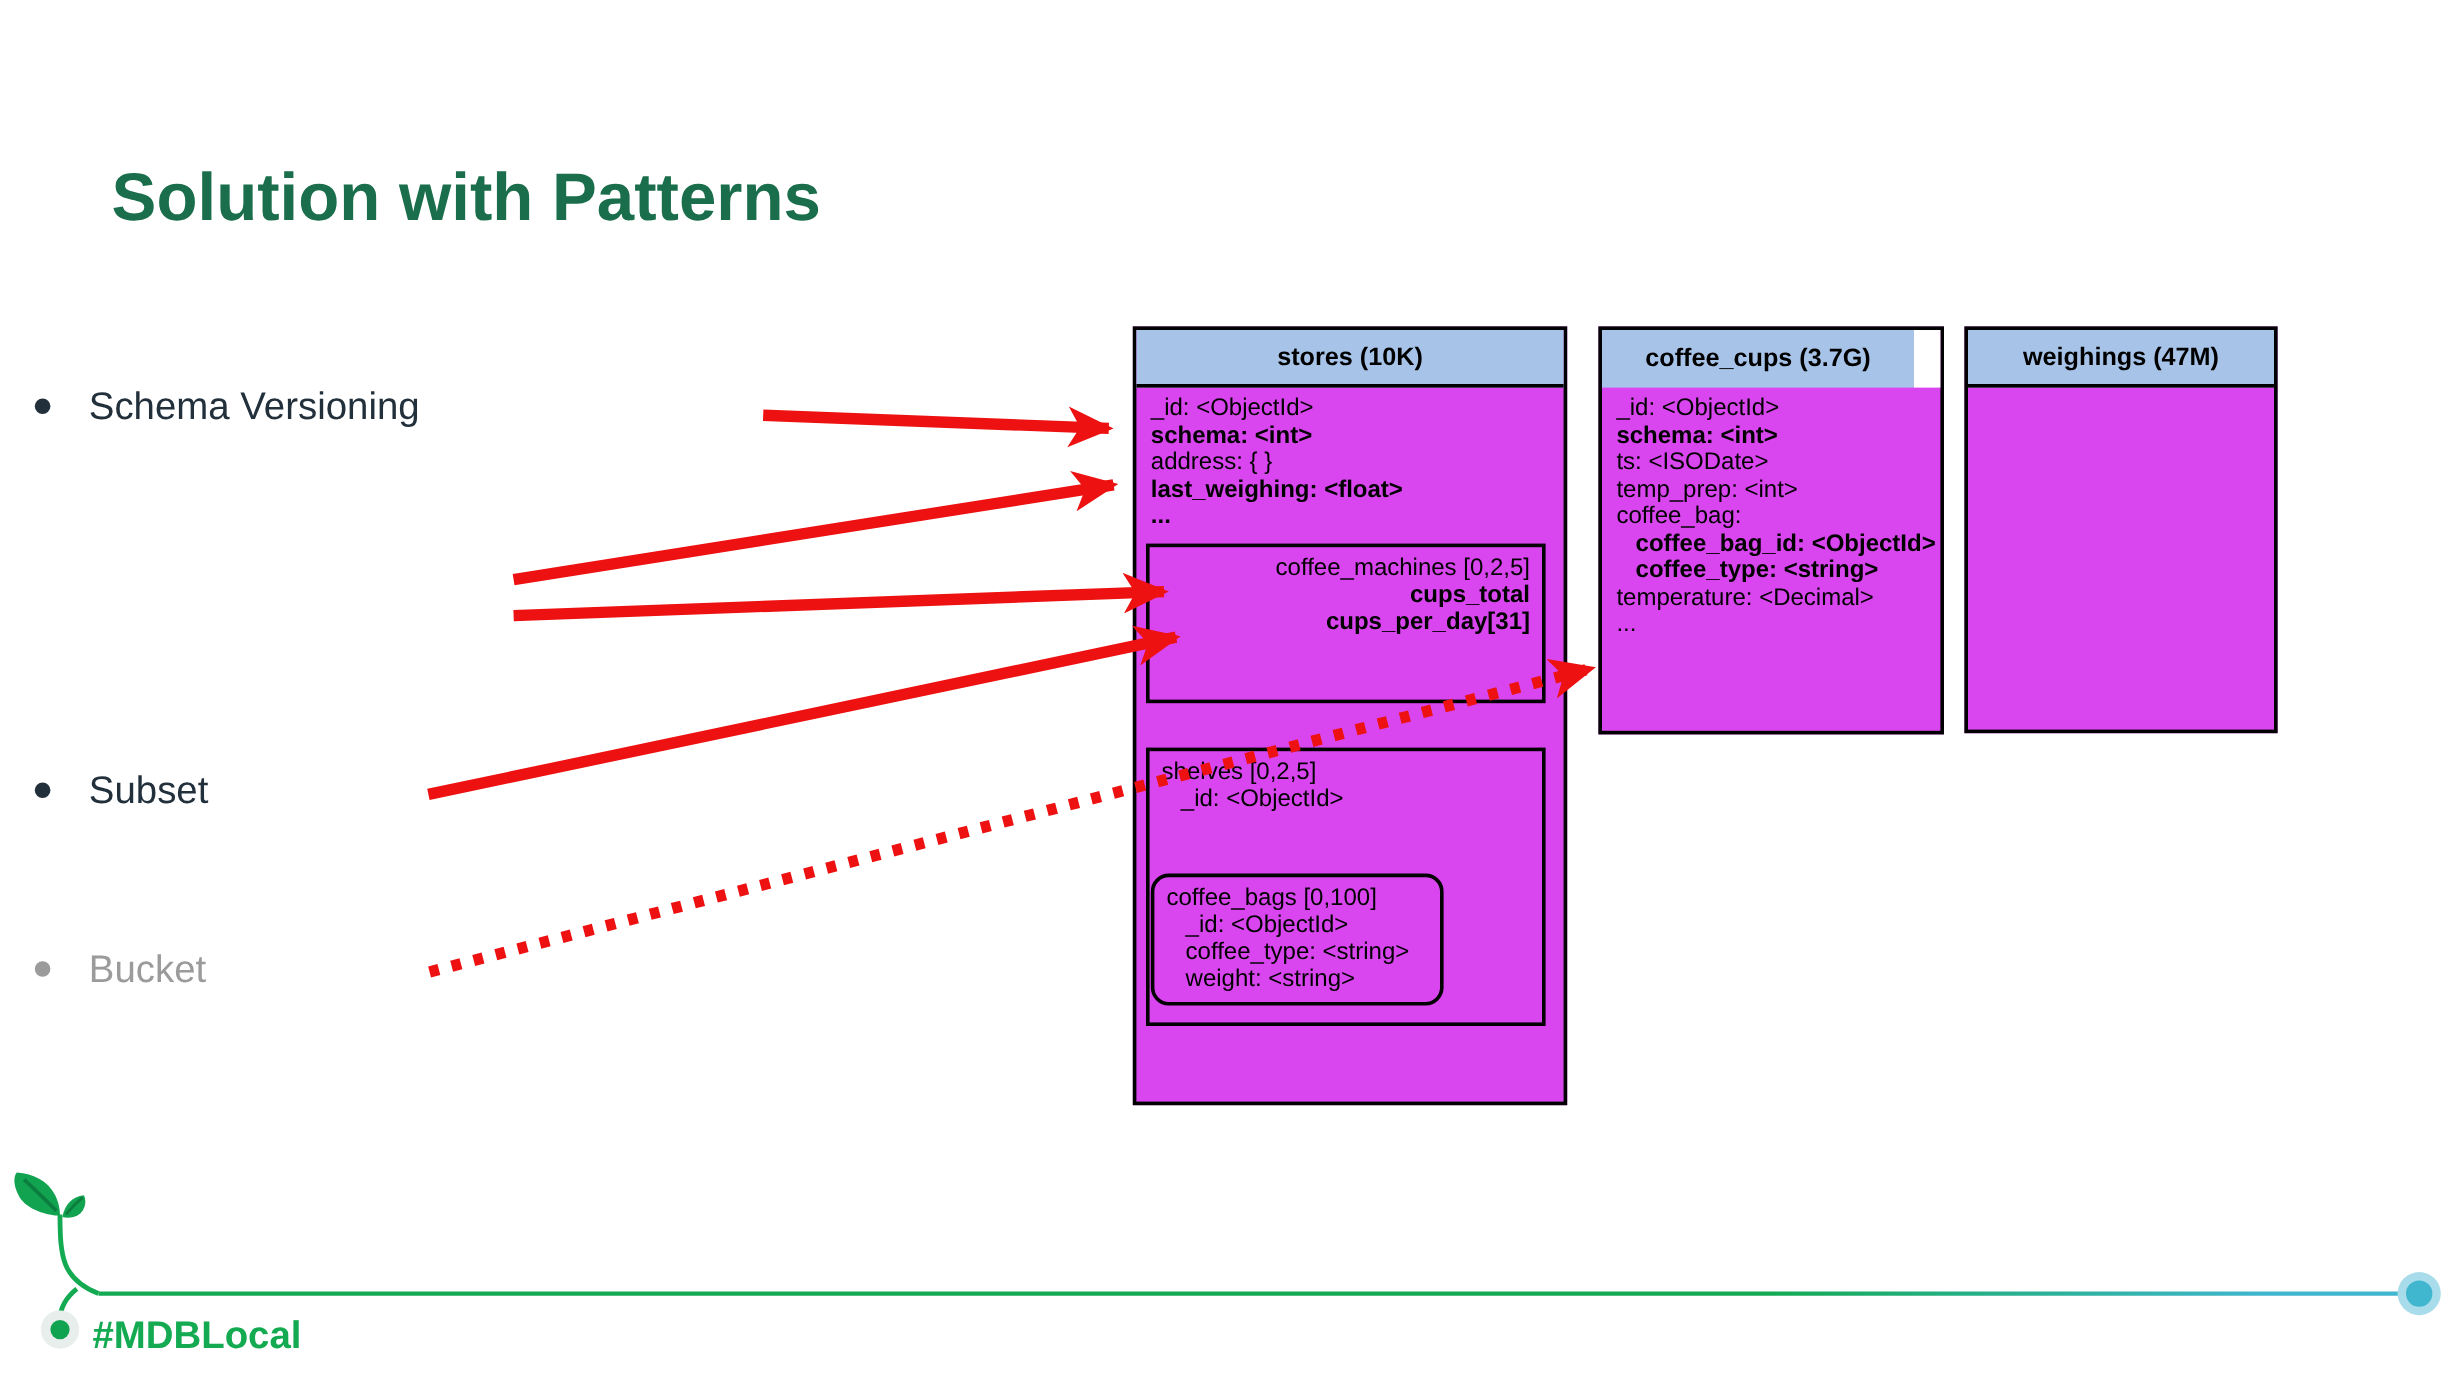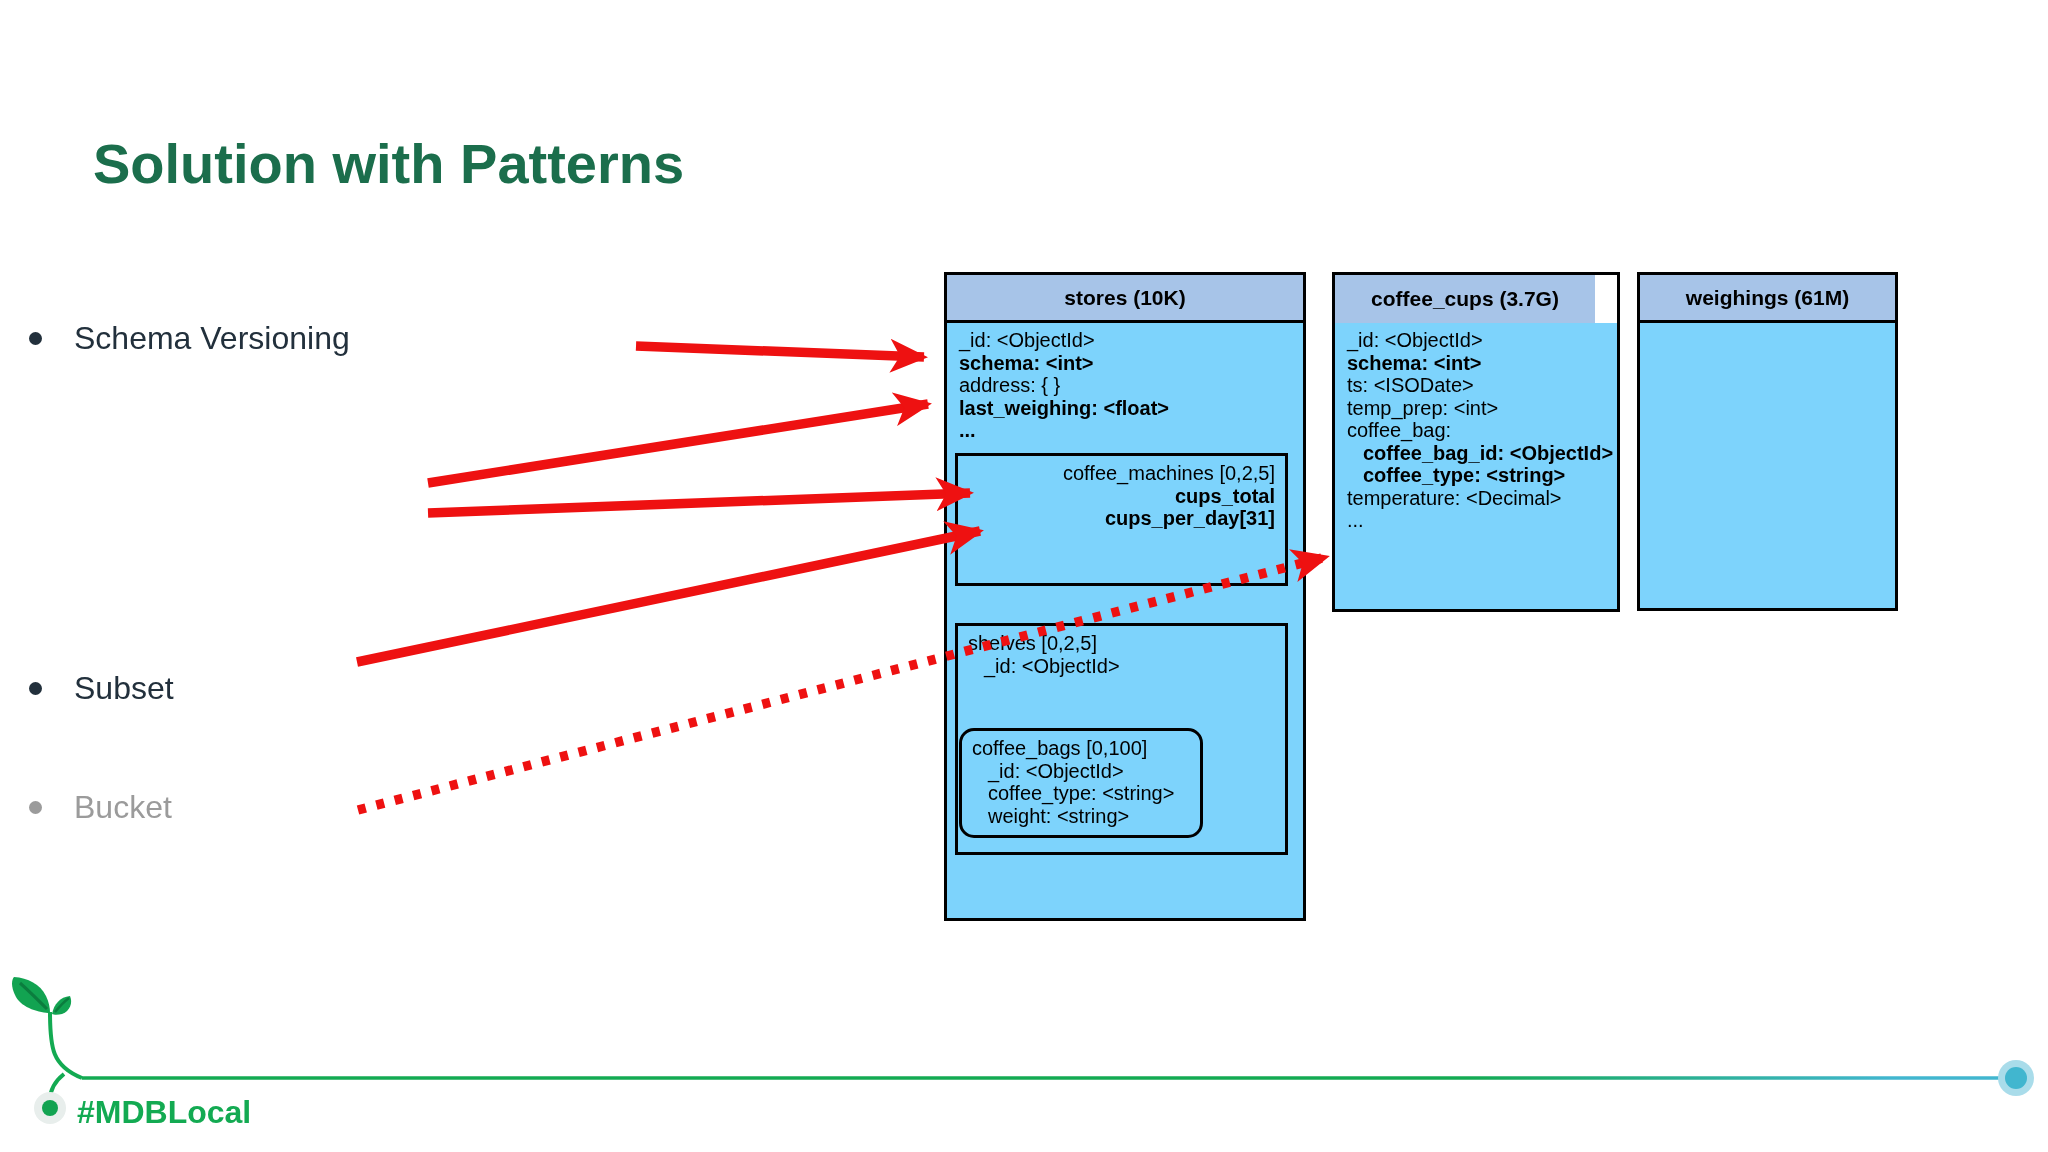--- a/index.html
+++ b/index.html
@@ -10,21 +10,21 @@
   .title{position:absolute;left:93px;top:132px;font-size:56px;line-height:64px;font-weight:bold;
          color:var(--title-green);z-index:2;}
 
   
   .bullet{position:absolute;left:29px;display:flex;align-items:center;height:56px;
           font-size:32px;color:var(--text-dark);z-index:2;}
   .bdot{width:13px;height:13px;border-radius:50%;background:currentColor;margin-right:32px;flex:0 0 auto;}
   .bullet.muted{color:var(--muted-gray);justify-content:center;}
 
   
-  .table{position:absolute;background:#7dd3fc;border:3px solid #000;box-sizing:border-box;z-index:1;color:#000;}
+  .table{position:absolute;background:#d946ef;border:3px solid #000;box-sizing:border-box;z-index:1;color:#000;}
   .table-header{height:45px;background:var(--header-blue);border-bottom:3px solid #000;
                 display:flex;align-items:center;justify-content:center;
                 font-weight:bold;font-size:21px;}
   .table-header.inset-right{border-bottom:none;height:48px;
       background:linear-gradient(to right, var(--header-blue) calc(100% - 22px), #ffffff calc(100% - 22px));
       padding-right:22px;}
   .table-body{padding:6px 12px;font-size:20px;line-height:22.5px;}
   .row{white-space:pre;}
   .row.bold{font-weight:bold;}
   .row.indent{padding-left:16px;}
@@ -42,21 +42,21 @@
 <body>
 
 <div class="slide">
 
   <div class="title">Solution with Patterns</div>
 
   <div class="bullet" style="top:310px">
     <span class="bdot"></span>
     <span>Schema Versioning</span>
   </div>
-  <div class="bullet" style="top:660px">
+  <div class="bullet" style="top:630px">
     <span class="bdot"></span>
     <span>Subset</span>
   </div>
   <div class="bullet muted" style="top:779px">
     <span class="bdot"></span>
     <span>Bucket</span>
   </div>
 
   <div class="table" style="left:944px;top:272px;width:362px;height:649px;">
     <div class="table-header">stores (10K)</div>
@@ -93,21 +93,21 @@
       <div class="row">temp_prep: &lt;int&gt;</div>
       <div class="row">coffee_bag:</div>
       <div class="row bold indent">coffee_bag_id: &lt;ObjectId&gt;</div>
       <div class="row bold indent">coffee_type: &lt;string&gt;</div>
       <div class="row">temperature: &lt;Decimal&gt;</div>
       <div class="row">...</div>
     </div>
   </div>
 
   <div class="table" style="left:1637px;top:272px;width:261px;height:339px;">
-    <div class="table-header">weighings (61M)</div>
+    <div class="table-header">weighings (47M)</div>
     <div class="table-body"></div>
   </div>
 
   <div class="hashtag">#MDBLocal</div>
 
   <svg class="gfx" viewBox="0 0 2048 1152">
     <defs>
       <marker id="arrowhead" markerUnits="userSpaceOnUse" markerWidth="38" markerHeight="34" refX="34" refY="17" orient="auto">
         <path d="M0 0 L38 17 L0 34 L10 17 Z" style="fill:var(--arrow-red)"></path>
       </marker>

